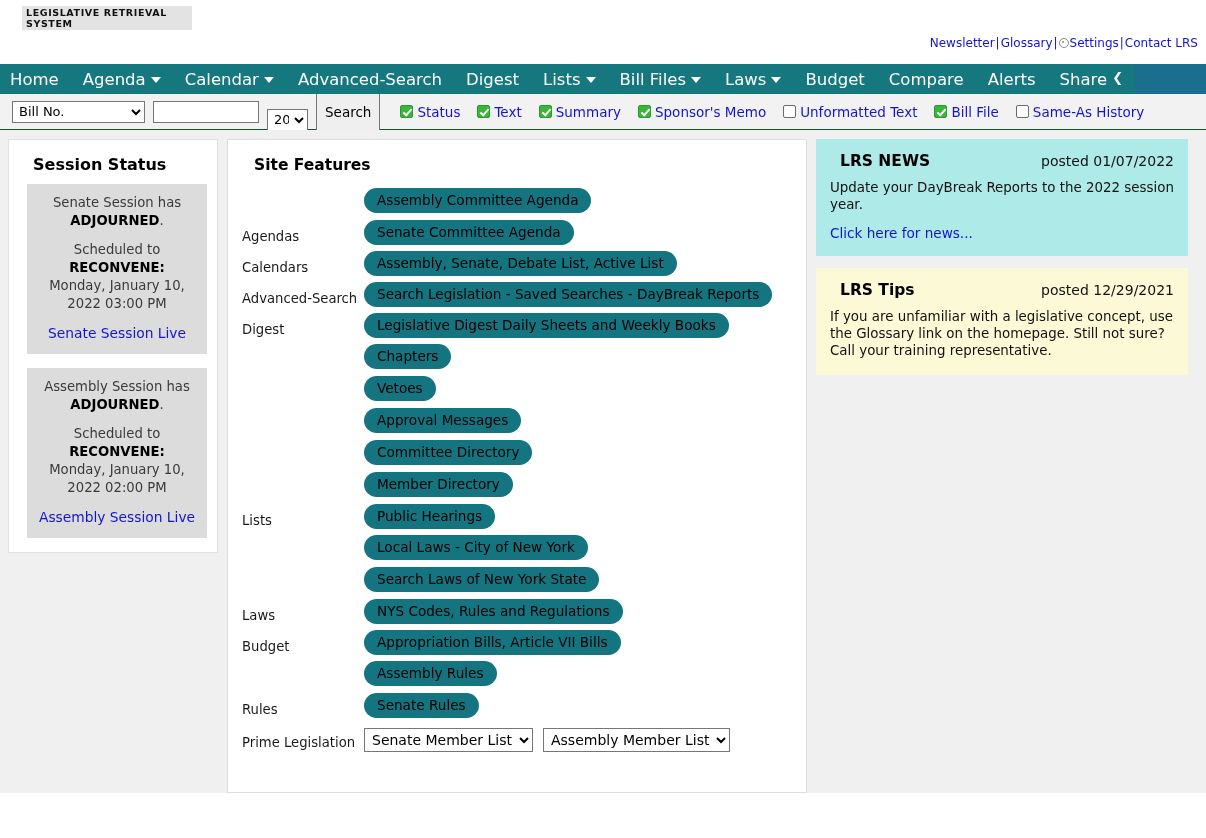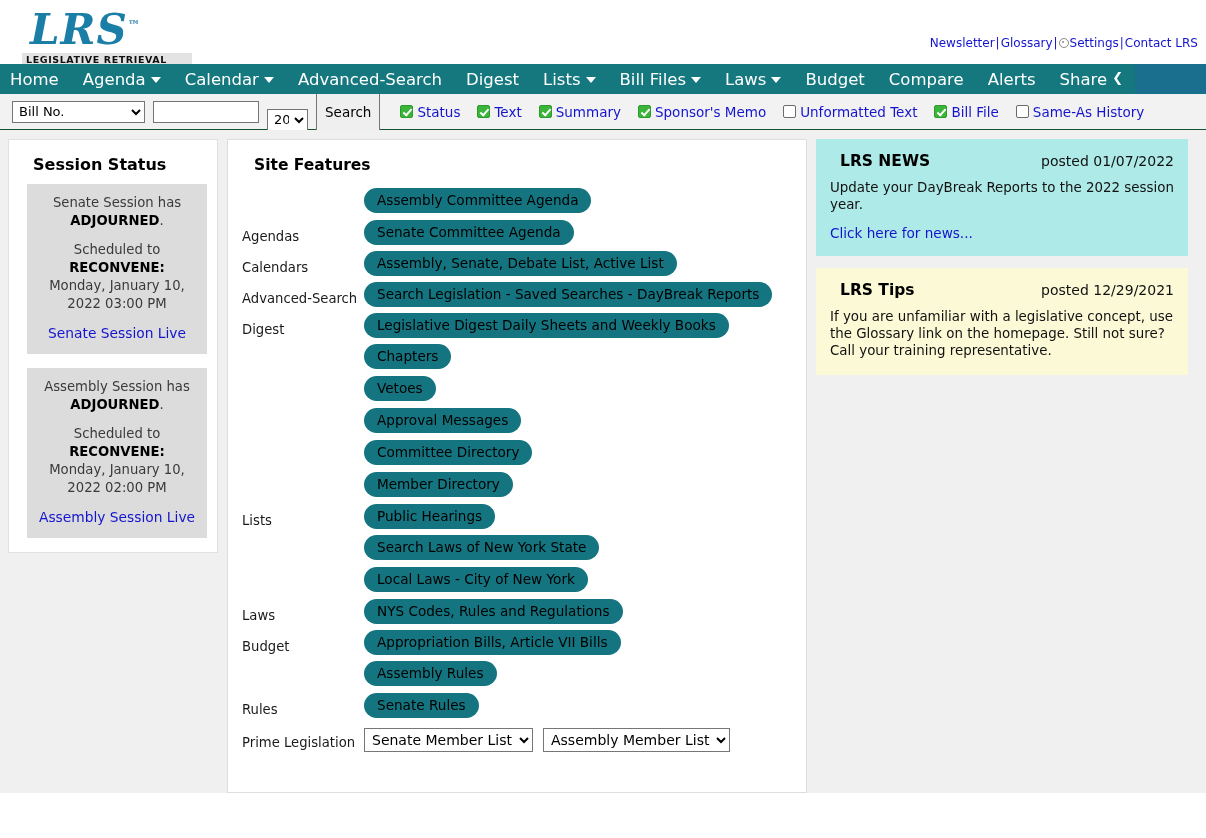--- a/index.html
+++ b/index.html
@@ -172,21 +172,20 @@
     font-size: 13.6px; text-decoration: none;
   }
 </style>
 </head>
 <body>
 
 <div id="page">
 
   <div class="header">
     <div class="logo">
-      <div class="logo-lrs"><span>LRS</span><span class="logo-tm">™</span></div>
       <div class="logo-sub">LEGISLATIVE RETRIEVAL SYSTEM</div>
     </div>
     <div class="toplinks">
       <a href="#">Newsletter</a><span class="sep">|</span><a href="#">Glossary</a><span class="sep">|</span><span class="gear-icon"></span><a href="#">Settings</a><span class="sep">|</span><a href="#">Contact LRS</a>
     </div>
   </div>
 
   <div class="navbar">
     <div class="nav-inner">
       <div class="nav-item">
@@ -345,22 +344,22 @@
             <a class="pill" href="#">Approval Messages</a>
             <a class="pill" href="#">Committee Directory</a>
             <a class="pill" href="#">Member Directory</a>
             <a class="pill" href="#">Public Hearings</a>
           </div>
         </div>
 
         <div class="feat-row">
           <div class="feat-label">Laws</div>
           <div class="feat-pills">
+            <a class="pill" href="#">Local Laws - City of New York</a>
             <a class="pill" href="#">Search Laws of New York State</a>
-            <a class="pill" href="#">Local Laws - City of New York</a>
             <a class="pill" href="#">NYS Codes, Rules and Regulations</a>
           </div>
         </div>
 
         <div class="feat-row">
           <div class="feat-label">Budget</div>
           <div class="feat-pills">
             <a class="pill" href="#">Appropriation Bills, Article VII Bills</a>
           </div>
         </div>

